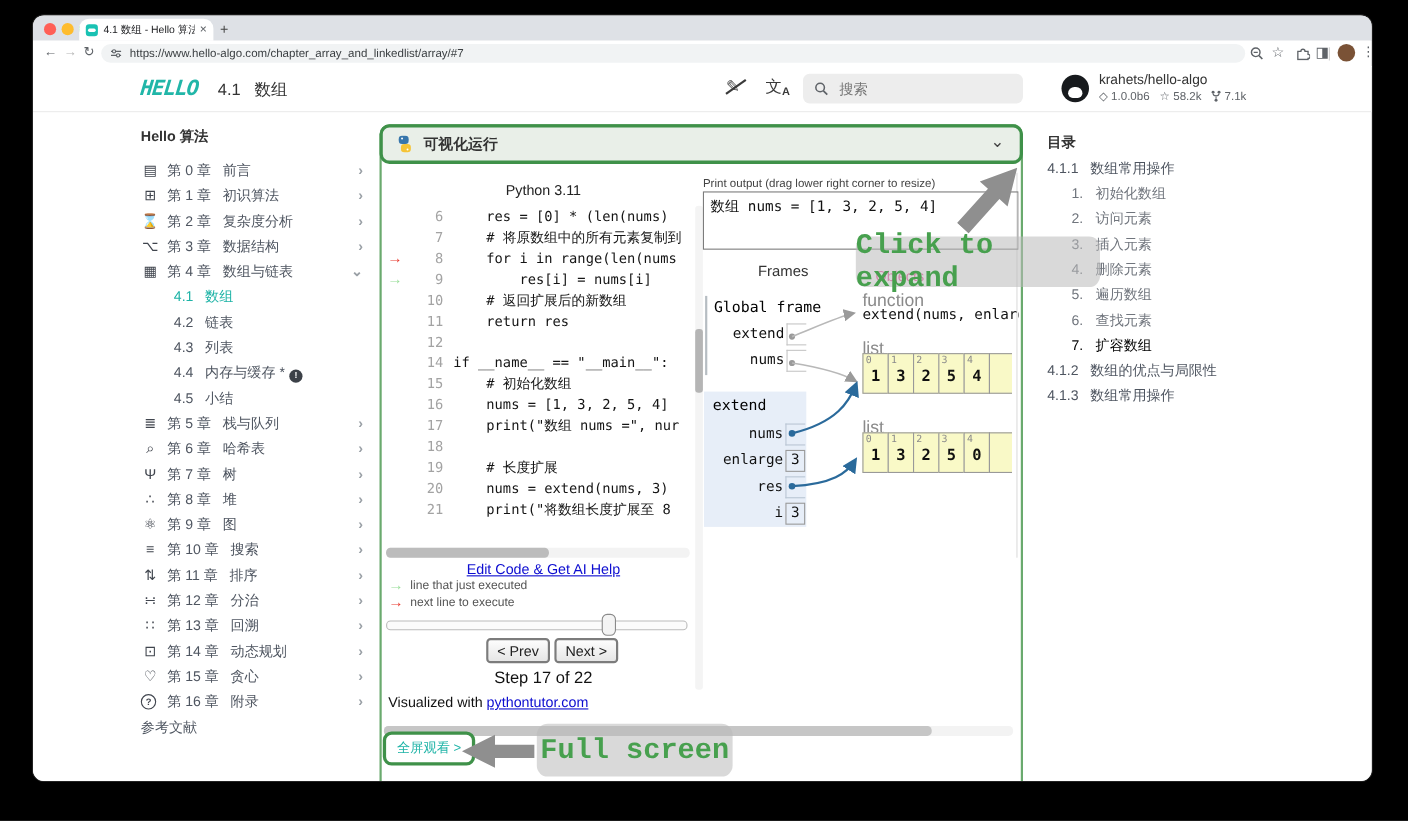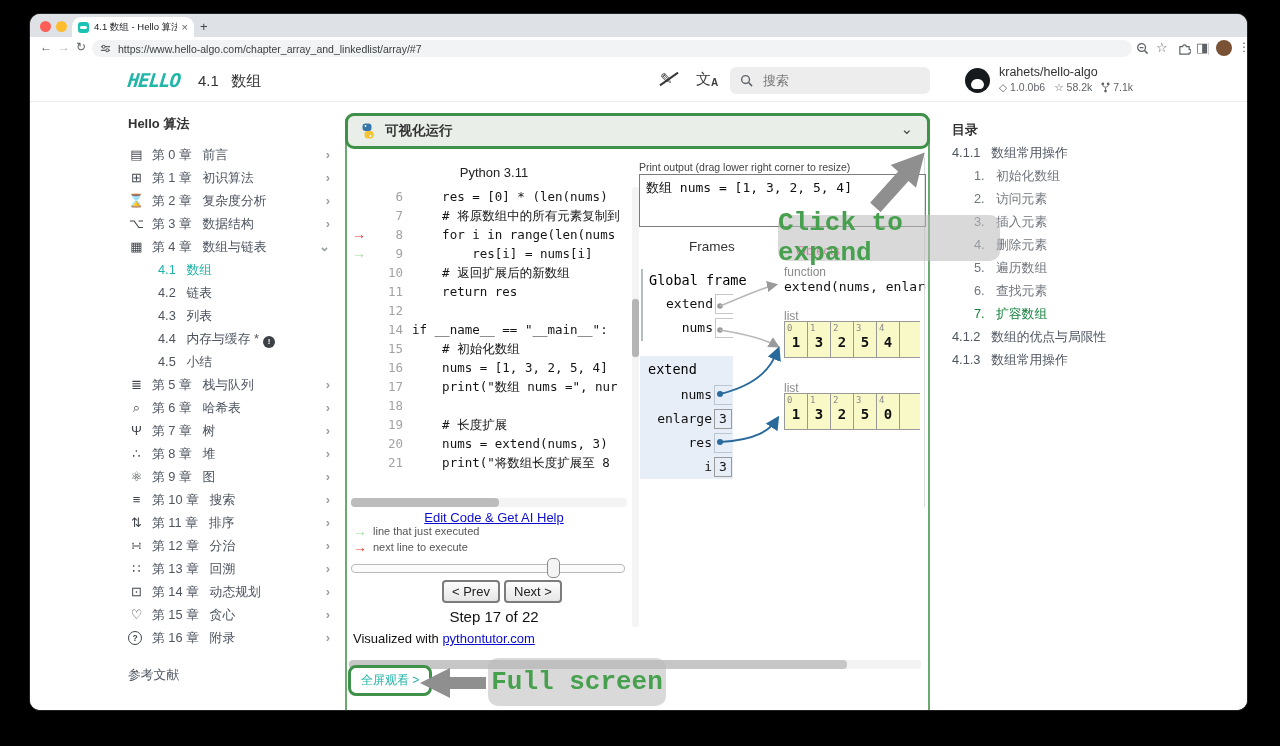--- a/index.html
+++ b/index.html
@@ -43,33 +43,33 @@
   .gh-name{font-size:12.5px;color:#333;}
   .gh-stats{font-size:10.5px;color:#5f6368;margin-top:2px;display:flex;gap:9px;align-items:center;}
   .gh-stats .st{display:flex;gap:3px;align-items:center;}
   
   .sidebar{position:absolute;left:98px;top:51px;width:206px;z-index:2;}
   .sb-site{height:26px;font-size:13px;font-weight:bold;color:#333;line-height:26px;margin-bottom:6px;}
   .sb-row{position:relative;height:23px;line-height:23px;font-size:12.8px;color:#4e5560;cursor:pointer;}
   .sb-ico{position:absolute;left:0;width:17px;text-align:center;color:#40454e;font-size:13px;}
   .sb-ico.circled{top:5px;width:12px;height:12px;line-height:12px;border:1.2px solid #40454e;border-radius:50%;font-size:8.5px;font-weight:bold;}
   .sb-label{position:absolute;left:24px;white-space:pre;}
-  .sb-plain .sb-label{left:0;margin-top:14px;}
+  .sb-plain .sb-label{left:0;}
   .sb-chev{position:absolute;right:4px;color:#9aa0a6;font-size:13px;font-weight:bold;}
   .sb-sub{position:relative;height:23px;line-height:23px;font-size:12.8px;color:#4e5560;padding-left:30px;white-space:pre;cursor:pointer;}
   .sb-sub.active{color:#1db3a6;}
   .sb-badge{display:inline-block;width:12px;height:12px;line-height:12px;border-radius:50%;background:#3c4148;color:#fff;
             font-size:8px;font-weight:bold;text-align:center;vertical-align:-1px;margin-left:4px;}
   
   .toc{position:absolute;left:922px;top:58px;width:240px;z-index:1;}
   .toc-title{height:23px;line-height:23px;font-size:13px;font-weight:bold;color:#333;}
   .toc-h{height:23px;line-height:23px;font-size:12.8px;color:#4e5560;white-space:pre;cursor:pointer;}
   .toc-item{height:23px;line-height:23px;font-size:12.8px;color:#70757d;cursor:pointer;}
   .toc-item .tn{display:inline-block;width:22px;padding-left:22px;}
-  .toc-item.active{color:#15803d;}
+  .toc-item.active{color:#000000;}
   
   .panel{position:absolute;left:315px;top:53px;width:585px;height:745px;border:2px solid #6aaa6e;border-radius:9px;
          box-sizing:border-box;background:#fff;z-index:3;}
   .panel-head{position:absolute;left:-2px;top:-2px;width:585px;height:36px;box-sizing:border-box;border:3px solid #3f9149;
               border-radius:9px;background:#e9efe8;display:flex;align-items:center;padding:0 12px;gap:9px;}
   .panel-title{font-size:13.5px;font-weight:bold;color:#333;}
   .panel-chev{position:absolute;right:14px;top:4px;font-size:15px;color:#444;}
   .viz{position:absolute;left:2px;top:36px;width:577px;height:512px;overflow:hidden;}
   
   .rt{position:absolute;left:40px;top:14px;width:210px;text-align:center;font-size:13px;color:#222;}
@@ -104,21 +104,21 @@
   .gframe{position:absolute;left:292px;top:118px;border-left:2px solid #b6bdc2;padding-left:6px;}
   .gflabel{font:13.5px "DejaVu Sans Mono",monospace;color:#000;height:24px;line-height:22px;}
   .fv{position:relative;height:24px;width:88px;}
   .fv-name{position:absolute;left:0;width:64px;text-align:right;font:13px "DejaVu Sans Mono",monospace;color:#111;line-height:22px;}
   .fv-cell{position:absolute;left:66px;top:1px;width:18px;height:20px;box-sizing:border-box;}
   .fv-cell.ref{border:1px solid #c6c6c6;border-right:none;}
   .fv-cell.val{border:1px solid #9a9a9a;font:13px "DejaVu Sans Mono",monospace;text-align:center;line-height:18px;color:#111;}
   .eframe{position:absolute;left:291px;top:205px;width:93px;height:123px;background:#e7eef8;box-sizing:border-box;padding:5px 0 0 8px;}
   .eflabel{font:13.5px "DejaVu Sans Mono",monospace;color:#000;height:23px;}
   .eframe .fv-cell.ref{border-color:#b9c6d4;}
-  .objlab{position:absolute;font-size:12px;color:#8a8a8a;}
+  .objlab{position:absolute;font-size:16px;color:#8a8a8a;}
   .funcname{position:absolute;left:435px;top:128px;font:13px "DejaVu Sans Mono",monospace;color:#111;white-space:nowrap;}
   .cells{position:absolute;display:flex;}
   .cell{width:24px;height:37px;background:#f9f9c7;border:1px solid #999;margin-left:-1px;box-sizing:border-box;}
   .cell:first-child{margin-left:0;}
   .cell .ci{font:9px "DejaVu Sans Mono",monospace;color:#8a8a8a;padding:1px 0 0 2px;}
   .cell .cv{font:bold 14px "DejaVu Sans Mono",monospace;color:#111;text-align:center;margin-top:1px;}
   .cell.partial{width:21px;border-right:none;}
   .arrows{position:absolute;left:0;top:0;width:577px;height:512px;pointer-events:none;z-index:4;}
   
   .htrack2{position:absolute;left:2px;top:545px;width:572px;height:9px;background:#f3f3f3;border-radius:4px;}

